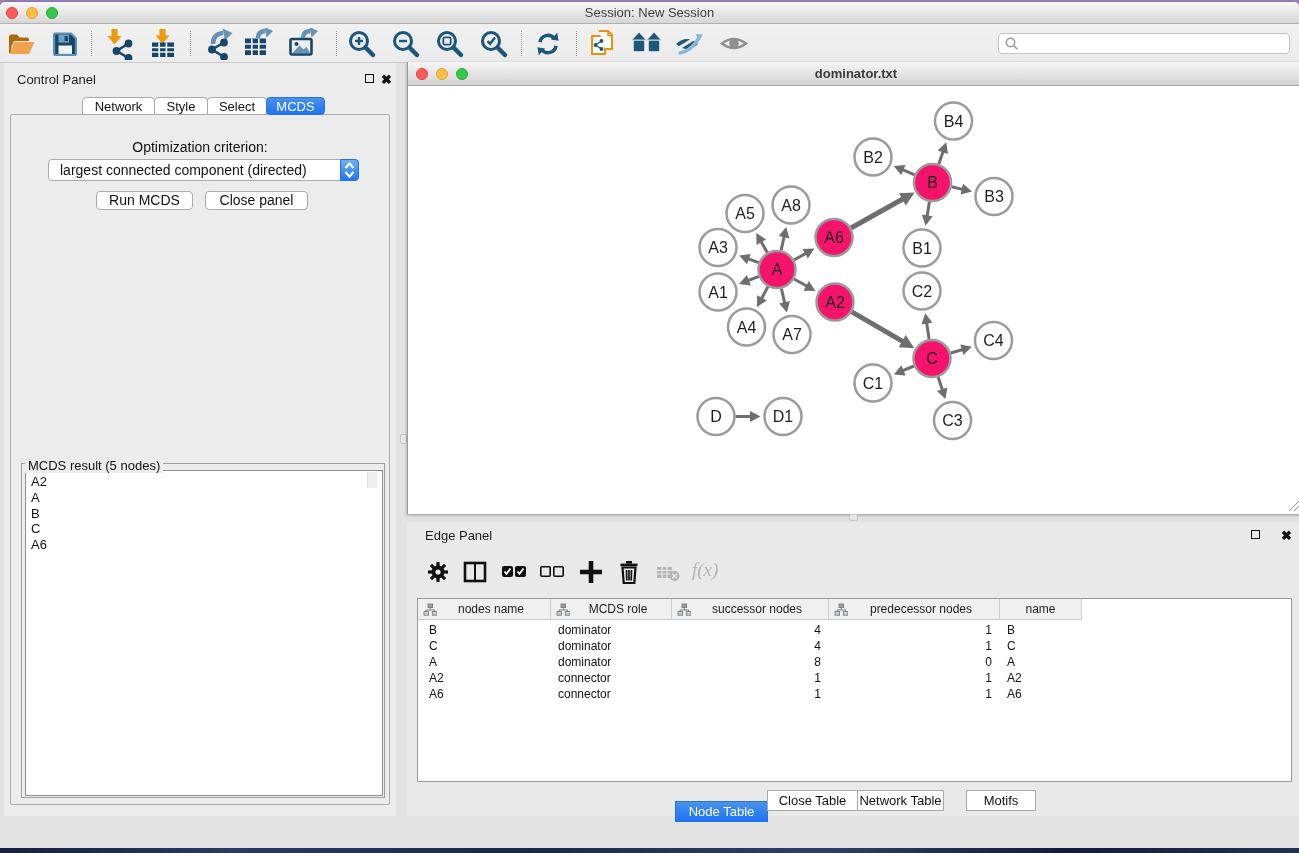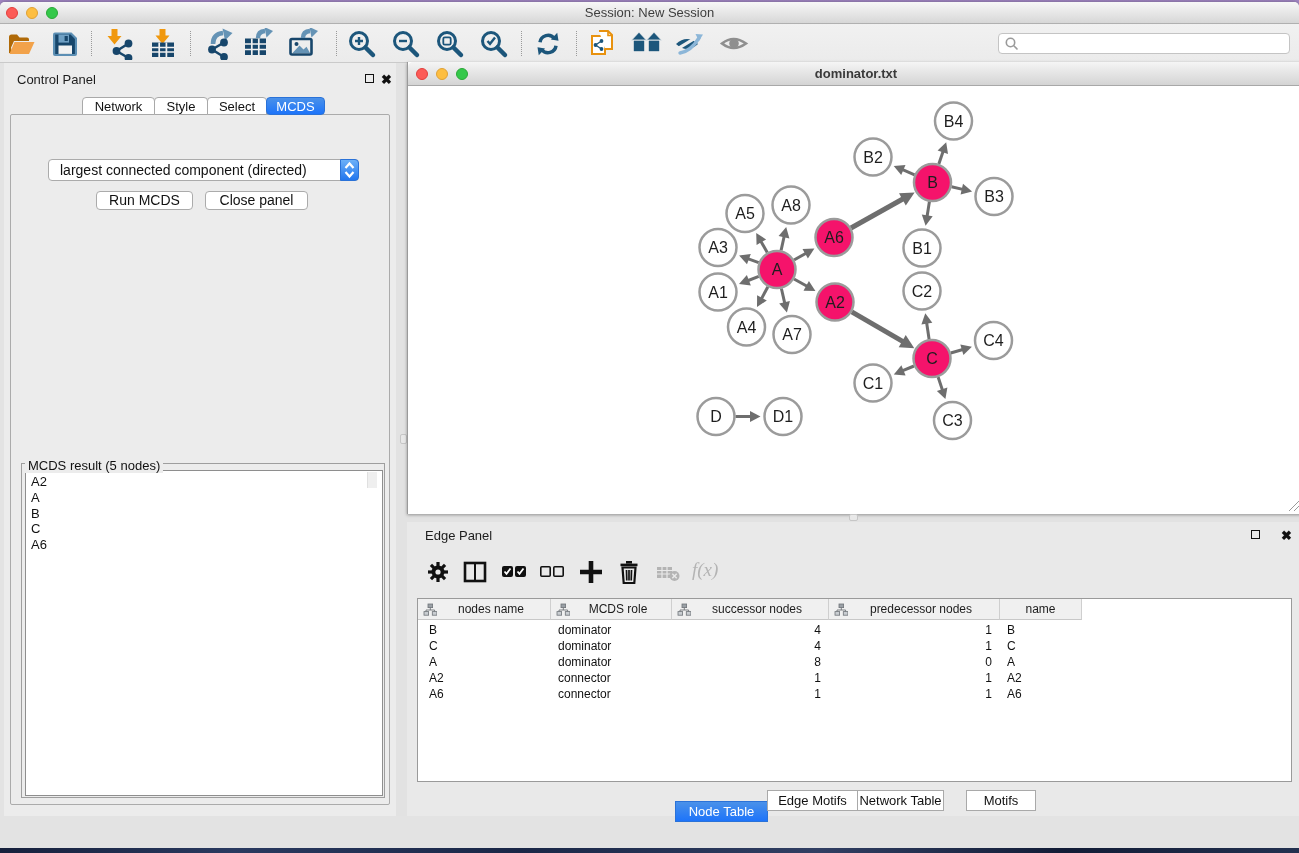--- a/index.html
+++ b/index.html
@@ -219,20 +219,21 @@
     <div class="abs" id="content">
       <div class="abs" id="cpanel">
         <div class="paneltitle abs" style="left:13px; top:9px;">Control Panel</div>
         <div class="fbtn" style="left:361px; top:11px;"></div>
         <div class="xbtn" style="left:377px; top:11px;">✖</div>
         <div class="abs" id="cgroup"></div>
         <div class="tab" style="left:78px; width:73px;">Network</div>
         <div class="tab" style="left:150px; width:54px;">Style</div>
         <div class="tab" style="left:203px; width:60px;">Select</div>
         <div class="tab tabsel" style="left:262px; width:59px;">MCDS</div>
+        <div class="abs" id="optlabel">Optimization criterion:</div>
         <div class="abs" id="combo">largest connected component (directed)</div>
         <div class="abs" id="stepper">
             <svg width="19" height="22" viewBox="0 0 19 22" style="position:absolute;left:-1px;top:-1px">
               <path d="M5.5,9 L9.5,4.5 L13.5,9" stroke="#fff" stroke-width="2.2" fill="none"></path>
               <path d="M5.5,13 L9.5,17.5 L13.5,13" stroke="#fff" stroke-width="2.2" fill="none"></path>
             </svg>
           </div>
         <div class="btn" style="left:92px; width:97px;text-align:center;">Run MCDS</div>
         <div class="btn" style="left:201px; width:103px;">Close panel</div>
         <div class="abs" id="mgroup">
@@ -460,20 +461,20 @@
             </div>
             <div class="trow" style="left:0;top:87px;width:875px">
               <span class="tcell" style="left:11px">A6</span>
               <span class="tcell" style="left:140px">connector</span>
               <span class="tcell num" style="left:254px;width:149px">1</span>
               <span class="tcell num" style="left:411px;width:163px">1</span>
               <span class="tcell" style="left:589px">A6</span>
             </div>
           </div>
         <div class="btab btabsel" style="left:268px; width:93px;">Node Table</div>
-        <div class="btab" style="left:360px; width:91px;">Edge Motifs</div>
+        <div class="btab" style="left:360px; width:91px;">Close Table</div>
         <div class="btab" style="left:450px; width:87px;">Network Table</div>
         <div class="btab" style="left:559px; width:70px;">Motifs</div>
       </div>
     </div>
   </div>
   <div class="abs" id="deskBot"></div>
 </div>
 
 </body></html>

